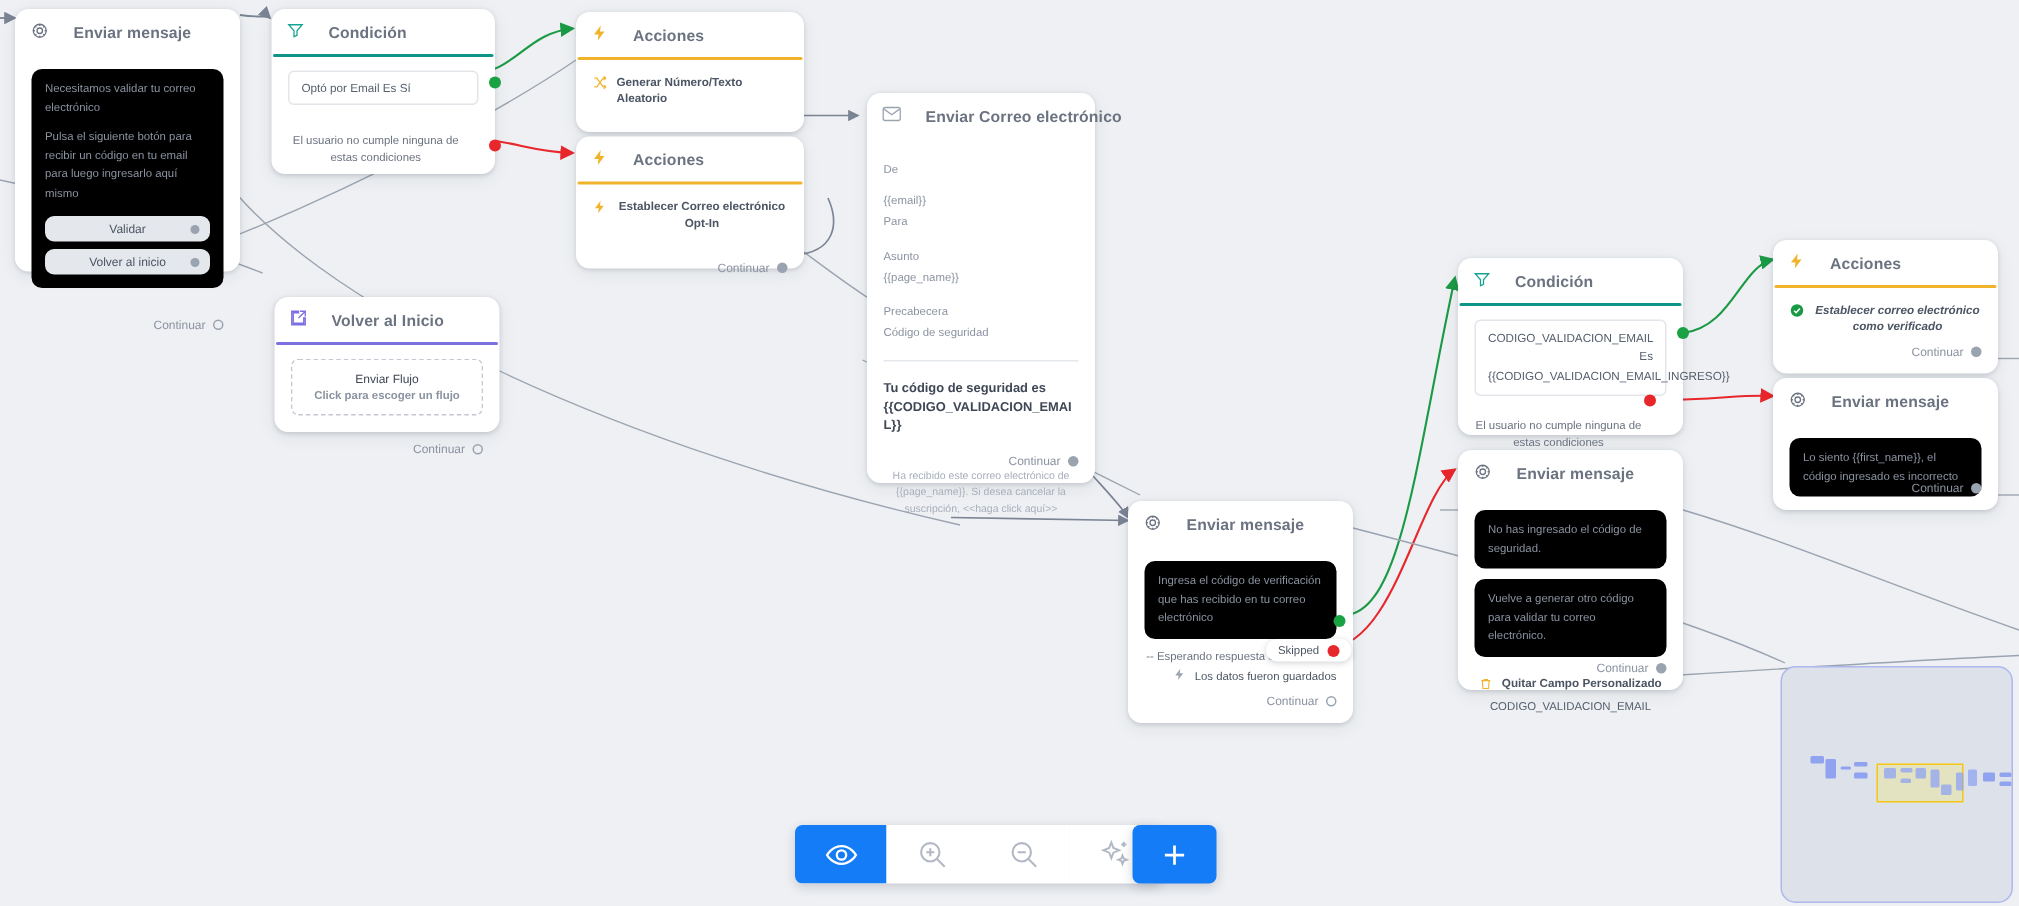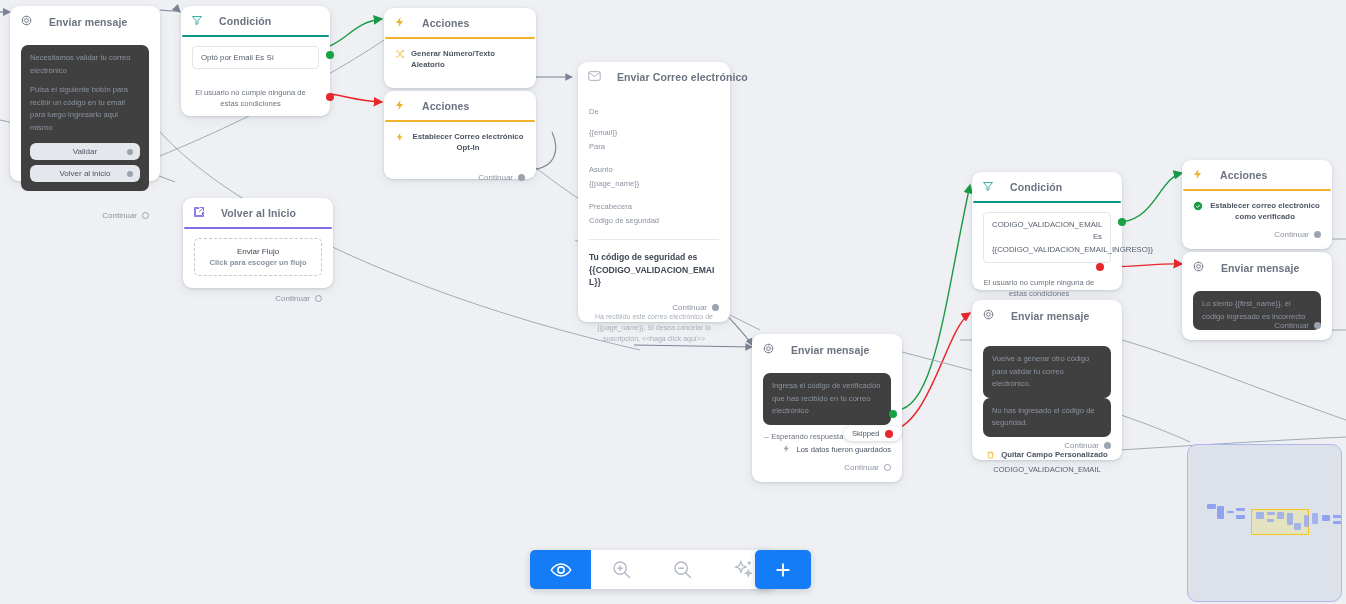--- a/index.html
+++ b/index.html
@@ -26,21 +26,21 @@
   .nhead .ttl{white-space:nowrap;}
   .rule{height:1.6px;margin:0 1px;border-radius:2px;}
   .rule.teal{background:#0f9488;}
   .rule.amber{background:#f2b32c;}
   .rule.violet{background:#7c6fe0;}
   .rule.none{background:transparent;height:0;}
   .nbody{padding:9px 11px 6px 11px;}
 
   
   .bubble{
-    background:#404040;border-radius:7px;padding:7px 9px;
+    background:#000000;border-radius:7px;padding:7px 9px;
     font-size:7.6px;line-height:1.65;color:#8b93a1;
   }
   .btnrow{
     background:#e4e7ec;border-radius:6px;margin-top:5px;
     display:flex;align-items:center;justify-content:center;position:relative;
     font-size:8px;color:#4b5563;height:17px;
   }
   .btnrow .dot{position:absolute;right:7px;top:50%;transform:translateY(-50%);
     width:6px;height:6px;border-radius:50%;background:#9aa3b0;}
   .condbox{
@@ -373,22 +373,22 @@
         <svg width="13" height="13" viewBox="0 0 24 24" fill="none" stroke="#6b7280" stroke-width="1.6">
           <circle cx="12" cy="12" r="8"></circle>
             <circle cx="12" cy="12" r="3.4"></circle>
           <path d="M12 4v2M12 18v2M4 12h2M18 12h2M6.4 6.4l1.4 1.4M16.2 16.2l1.4 1.4M17.6 6.4l-1.4 1.4M7.8 16.2l-1.4 1.4"></path>
         </svg>
       </span>
       <span class="ttl">Enviar mensaje</span>
     </div>
     <div class="rule none"></div>
     <div class="nbody">
+      <div class="bubble">No has ingresado el código de seguridad.</div>
       <div class="bubble" style="margin-top:7px;">Vuelve a generar otro código para validar tu correo electrónico.</div>
-      <div class="bubble">No has ingresado el código de seguridad.</div>
       <div class="actline" style="margin-top:12px;justify-content:center;">
         <span class="ic">
           <svg width="9" height="10" viewBox="0 0 24 24" fill="none" stroke="#f2b32c" stroke-width="2">
             <path d="M4 6h16M9 6V4h6v2M6 6l1 14h10l1-14"></path>
           </svg>
         </span>
         <span>Quitar Campo Personalizado</span>
       </div>
       <div style="font-size:7.6px;color:#56606e;text-align:center;margin-top:2px;">CODIGO_VALIDACION_EMAIL</div>
     </div>
@@ -401,21 +401,21 @@
   <div class="node" style="left:1182px;top:160px;width:150px;height:89px;">
     <div class="nhead">
       <span>
         <svg width="12" height="12" viewBox="0 0 24 24" fill="#f2b32c">
             <path d="M13 2L4 14h6l-1 8 9-12h-6z"></path>
           </svg>
       </span>
       <span class="ttl">Acciones</span>
     </div>
     <div class="rule amber"></div>
-    <div class="nbody" style="">
+    <div class="nbody" style="font-style:italic;">
       <div class="actline">
         <span class="ic">
           <svg width="10" height="10" viewBox="0 0 24 24">
               <circle cx="12" cy="12" r="10" fill="#1b9a45"></circle>
             <path d="M7.5 12.5l3 3 6-6.5" fill="none" stroke="#fff" stroke-width="2.4"></path>
             </svg>
         </span>
         <span style="text-align:center;flex:1;">Establecer correo electrónico como verificado</span>
       </div>
     </div>

